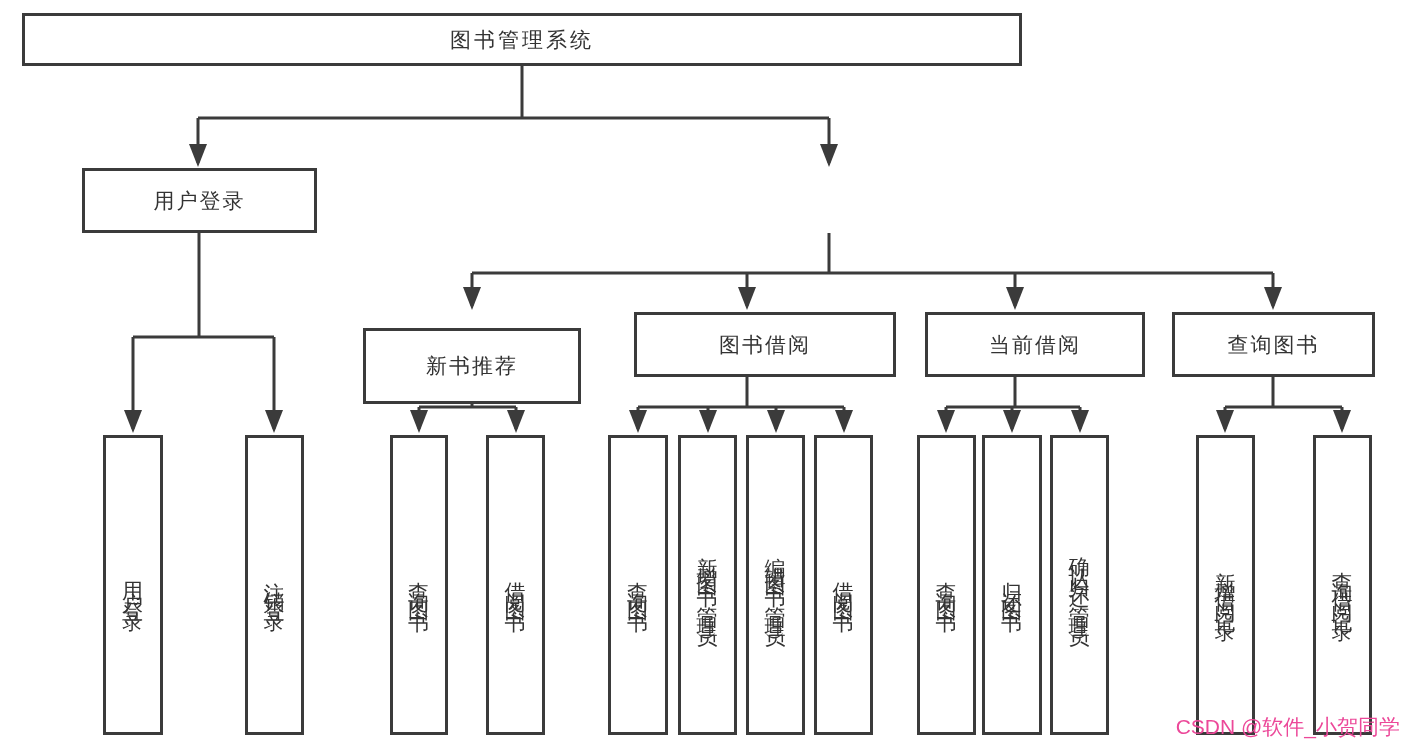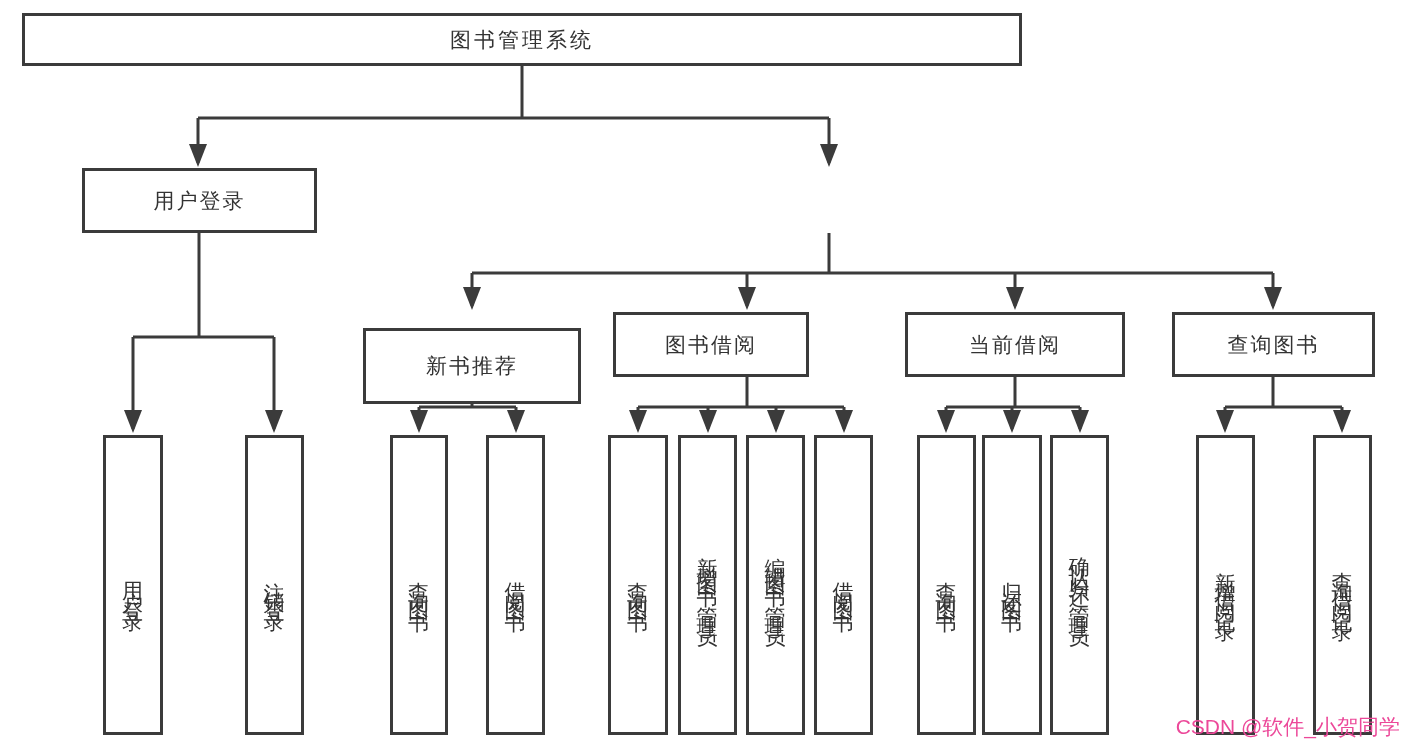--- a/index.html
+++ b/index.html
@@ -102,24 +102,24 @@
     <span>图书管理系统</span>
   </div>
 
   <div class="box hbox" style="left:82px;top:168px;width:235px;height:65px">
     <span>用户登录</span>
   </div>
 
   <div class="box hbox" style="left:363px;top:328px;width:218px;height:76px">
     <span>新书推荐</span>
   </div>
-  <div class="box hbox" style="left:613px;top:312px;width:196px;height:65px">
+  <div class="box hbox" style="left:634px;top:312px;width:262px;height:65px">
     <span>图书借阅</span>
   </div>
-  <div class="box hbox" style="left:905px;top:312px;width:220px;height:65px">
+  <div class="box hbox" style="left:925px;top:312px;width:220px;height:65px">
     <span>当前借阅</span>
   </div>
   <div class="box hbox" style="left:1172px;top:312px;width:203px;height:65px">
     <span>查询图书</span>
   </div>
 
   <div class="box vbox" style="left:103px;top:435px;width:60px;height:300px">
     <span>用户登录</span>
   </div>
   <div class="box vbox" style="left:245px;top:435px;width:59px;height:300px">

